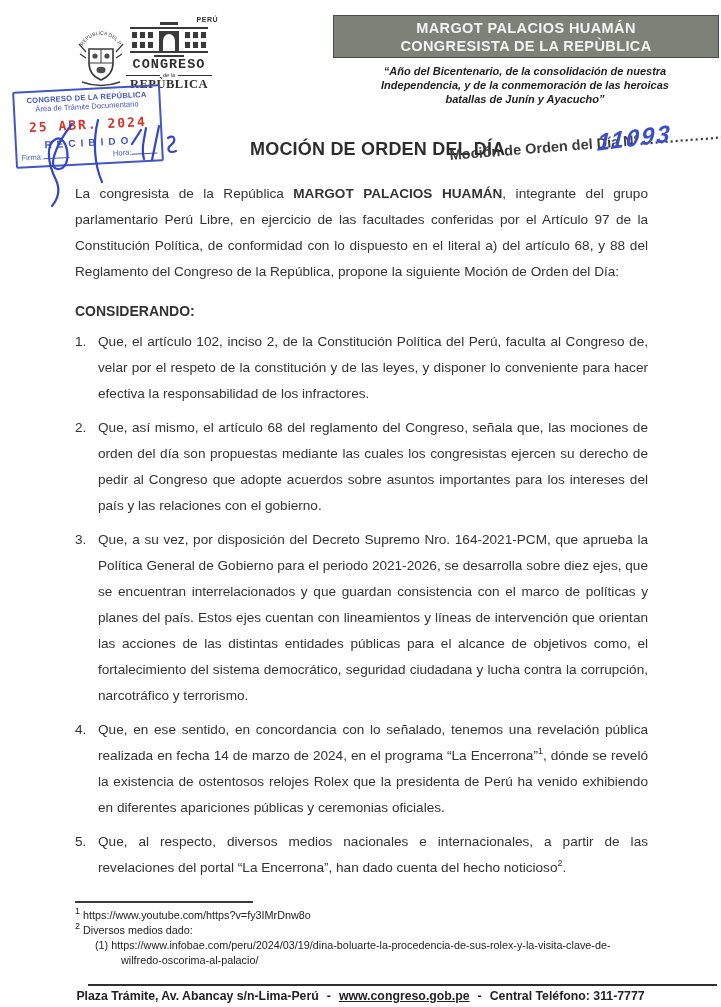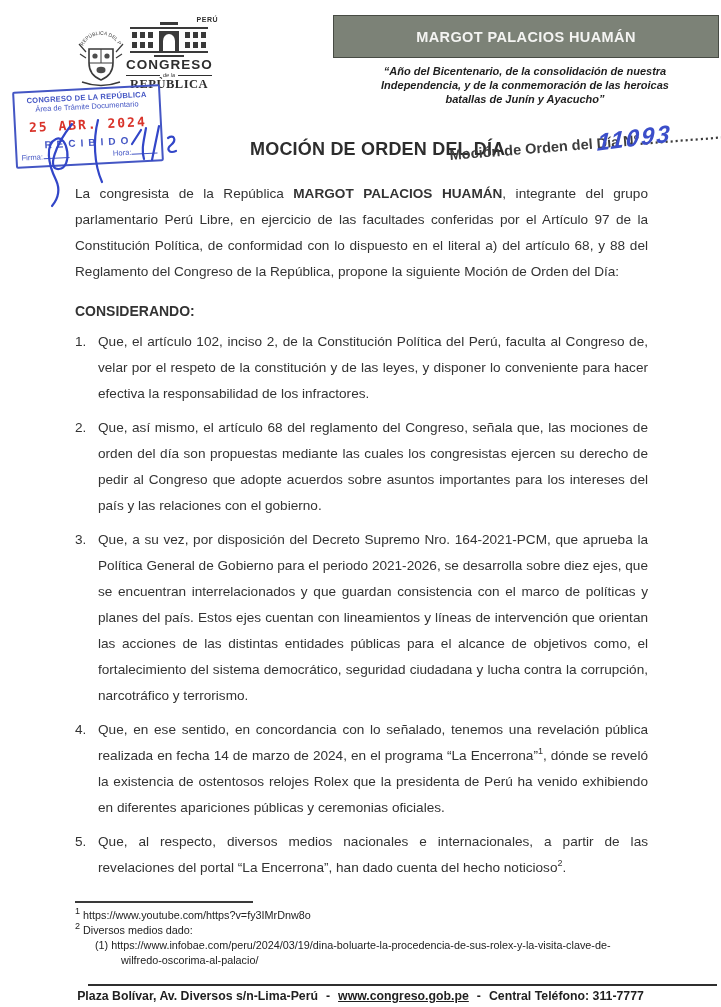--- a/index.html
+++ b/index.html
@@ -6,21 +6,21 @@
   .page{
     position:relative;width:721px;height:1007px;background:#ffffff;
     margin:0 auto;overflow:hidden;
     font-family:"Liberation Sans",sans-serif;color:#333;
   }
   
   .coa{position:absolute;left:76px;top:18px;width:50px;height:72px;}
   .congress-logo{position:absolute;left:126px;top:16px;width:86px;text-align:center;color:#2e2e2e;}
   .congress-logo .peru-tag{position:absolute;top:0;right:-6px;font-size:7px;font-weight:bold;letter-spacing:.5px;}
   .congress-logo .bld{display:block;margin:6px auto 0;}
-  .congress-logo .l1{font-family:Liberation Sans, sans-serif;font-weight:bold;font-size:13.5px;letter-spacing:1px;line-height:14px;}
+  .congress-logo .l1{font-family:Liberation Mono, monospace;font-weight:bold;font-size:13.5px;letter-spacing:1px;line-height:14px;}
   .congress-logo .mid{display:flex;align-items:center;gap:3px;justify-content:center;height:6px;}
   .congress-logo .mid i{flex:1;border-top:1px solid #2e2e2e;height:0;}
   .congress-logo .mid span{font-size:5.5px;font-style:italic;}
   .congress-logo .l2{font-family:"Liberation Serif",serif;font-weight:bold;font-size:12.5px;letter-spacing:.5px;line-height:13px;}
   
   .name-box{
     position:absolute;left:333px;top:15px;width:384px;height:41px;
     background:#7c8277;border:1px solid #474b44;
     display:flex;flex-direction:column;justify-content:center;text-align:center;
     color:#f4f4f2;font-weight:bold;font-size:14.5px;line-height:18px;letter-spacing:.4px;
@@ -123,20 +123,21 @@
     <div class="mid">
         <i></i>
         <span>de la</span>
         <i></i>
       </div>
     <div class="l2">REPÙBLICA</div>
   </div>
 
   <div class="name-box">
     <div>MARGOT PALACIOS HUAMÁN</div>
+    <div>CONGRESISTA DE LA REPÙBLICA</div>
   </div>
 
   <div class="quote">“Año del Bicentenario, de la consolidación de nuestra Independencia, y de la conmemoración de las heroicas batallas de Junín y Ayacucho”</div>
 
   <div class="stamp">
     <div class="org">CONGRESO DE LA REPÚBLICA</div>
     <div class="office">Área de Trámite Documentario</div>
     <div class="date">25 ABR. 2024</div>
     <div class="received">RECIBIDO</div>
     <div class="sig-row">
@@ -194,17 +195,17 @@
   <div class="footnotes">
     <div class="fn-rule"></div>
     <p class="fn"><sup>1</sup><span> https://www.youtube.com/https?v=fy3IMrDnw8o</span></p>
     <p class="fn"><sup>2</sup><span> Diversos medios dado:</span></p>
     <p class="fn fn-sub">(1) https://www.infobae.com/peru/2024/03/19/dina-boluarte-la-procedencia-de-sus-rolex-y-la-visita-clave-de-wilfredo-oscorima-al-palacio/</p>
   </div>
 
   <footer class="doc-footer">
     <div class="footer-rule"></div>
     <p class="footer-text">
-      <span>Plaza Bolívar, Av. Diversos s/n-Lima-Perú</span><span class="sep">-</span><span class="site">www.congreso.gob.pe</span><span class="sep">-</span><span>Central Teléfono: 311-7777</span>
+      <span>Plaza Trámite, Av. Abancay s/n-Lima-Perú</span><span class="sep">-</span><span class="site">www.congreso.gob.pe</span><span class="sep">-</span><span>Central Teléfono: 311-7777</span>
     </p>
   </footer>
 
 </div>
 
 </body></html>

